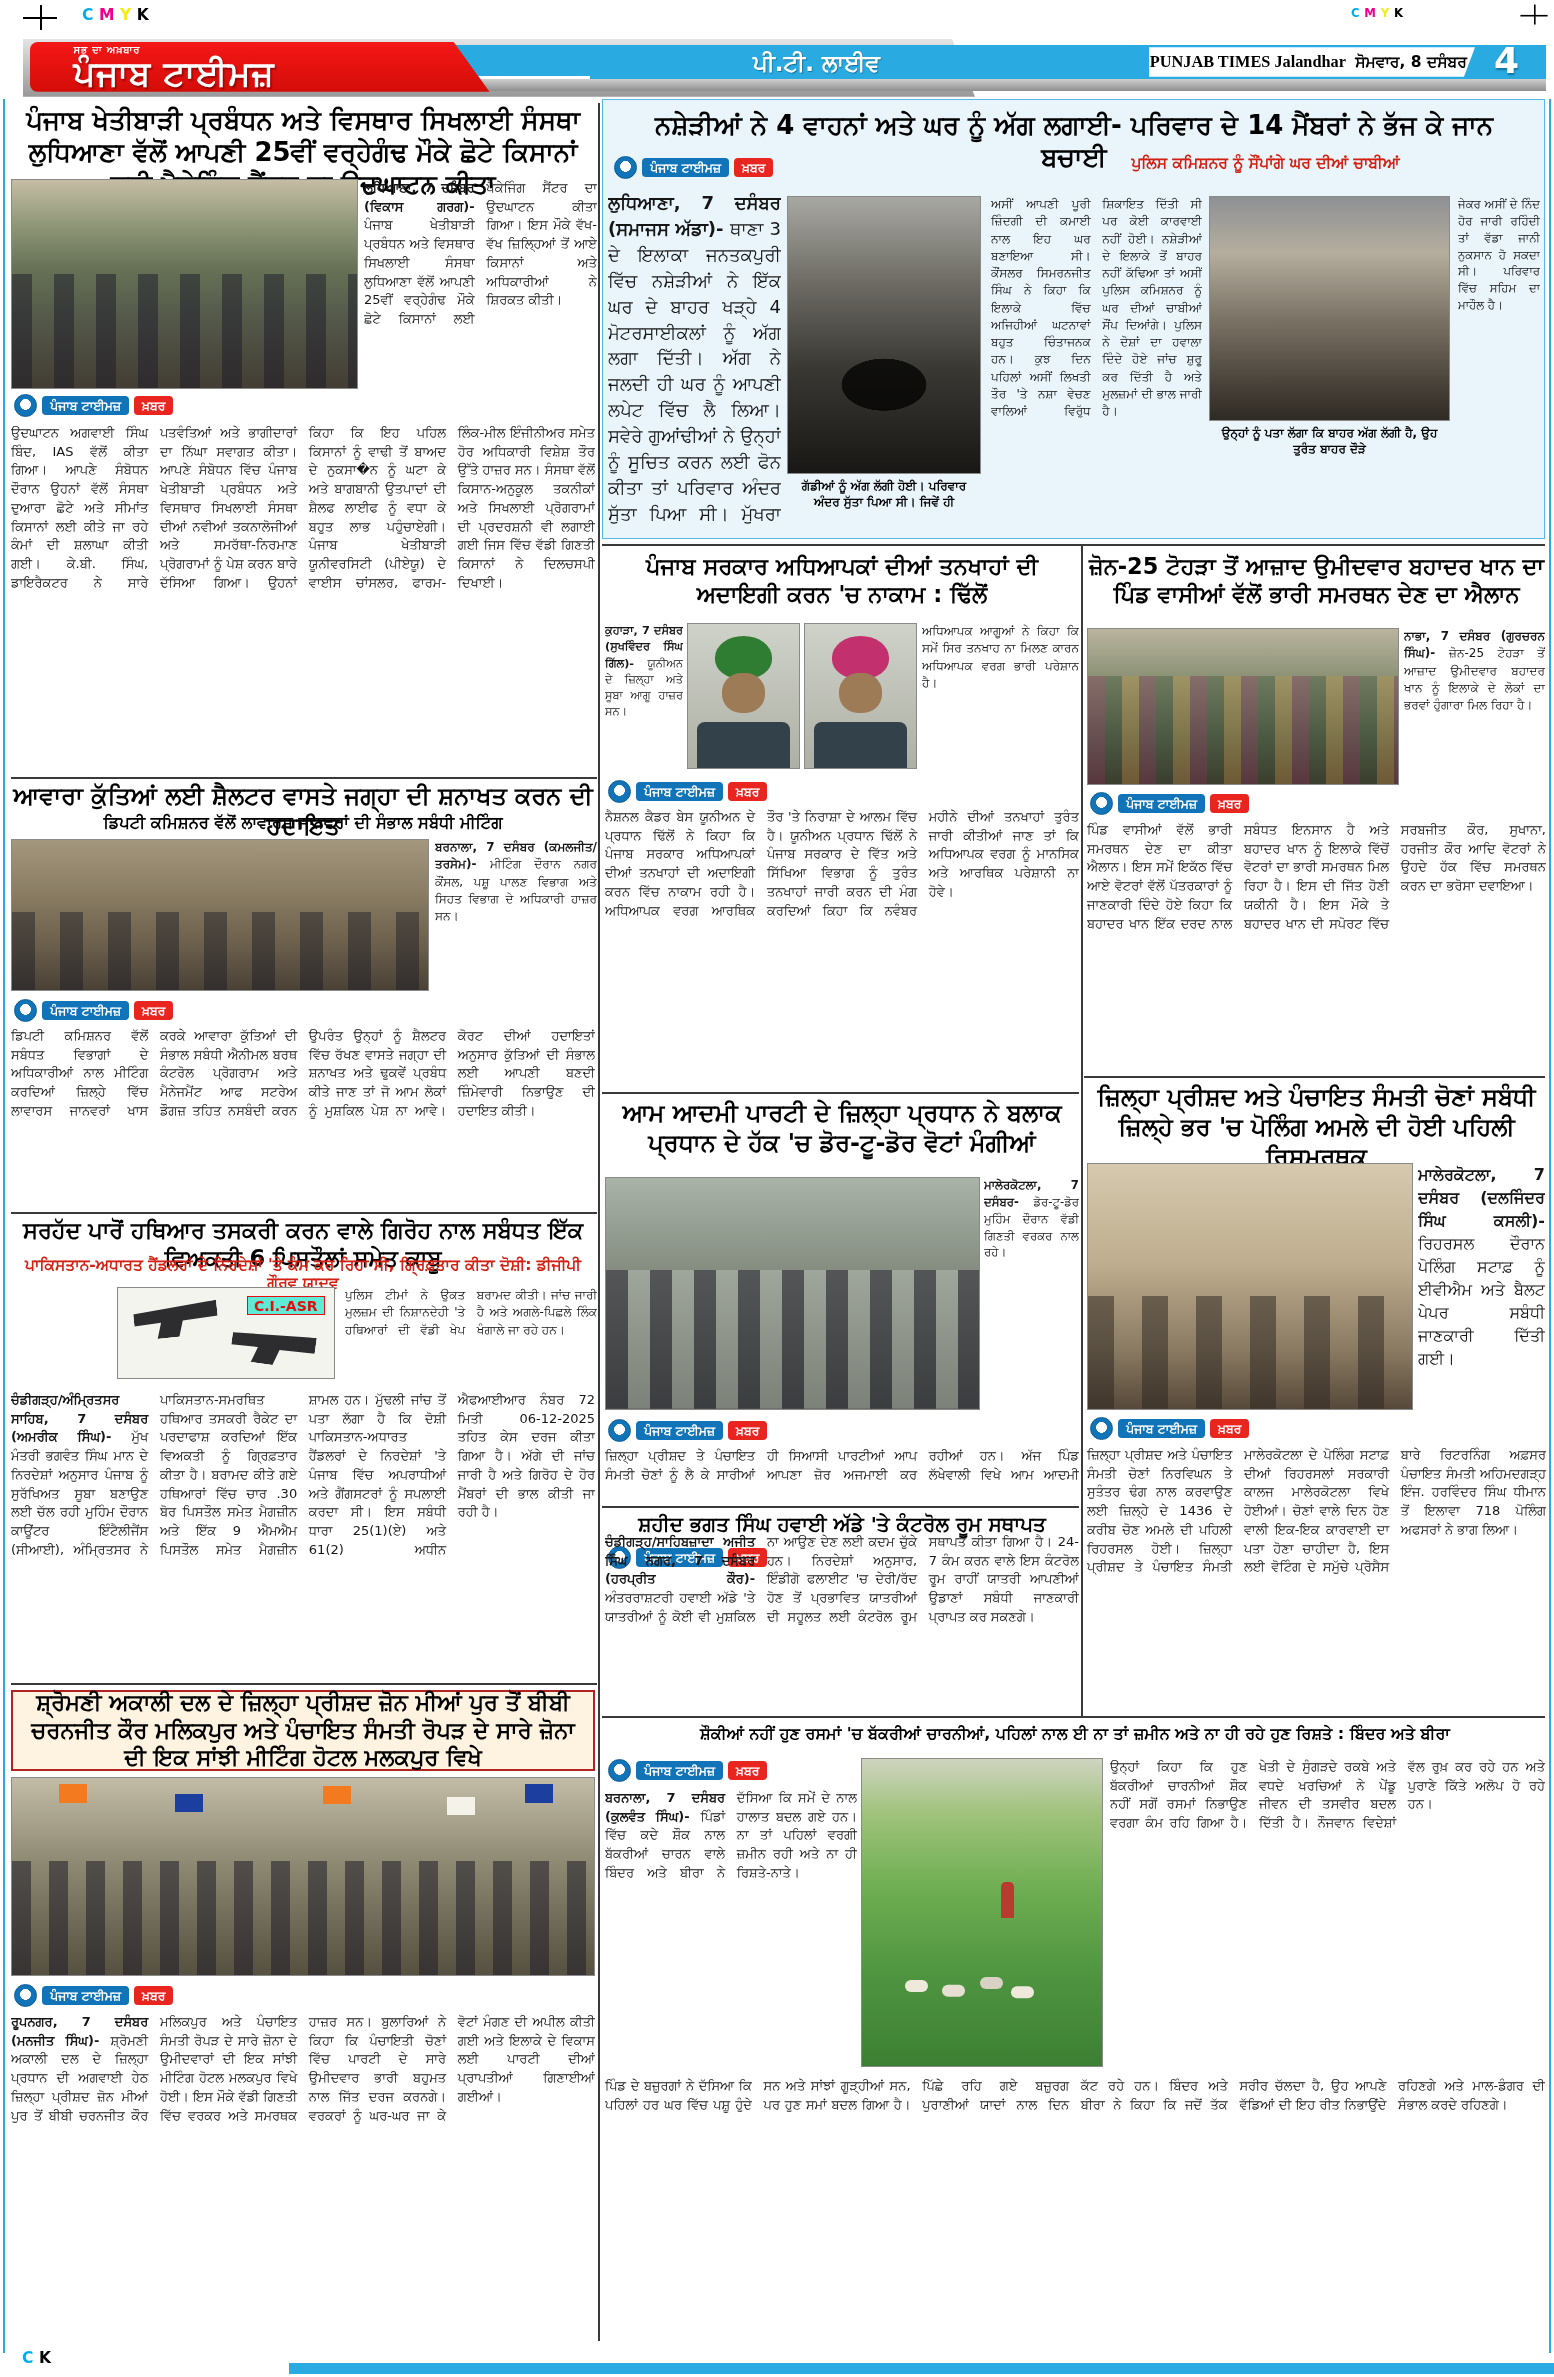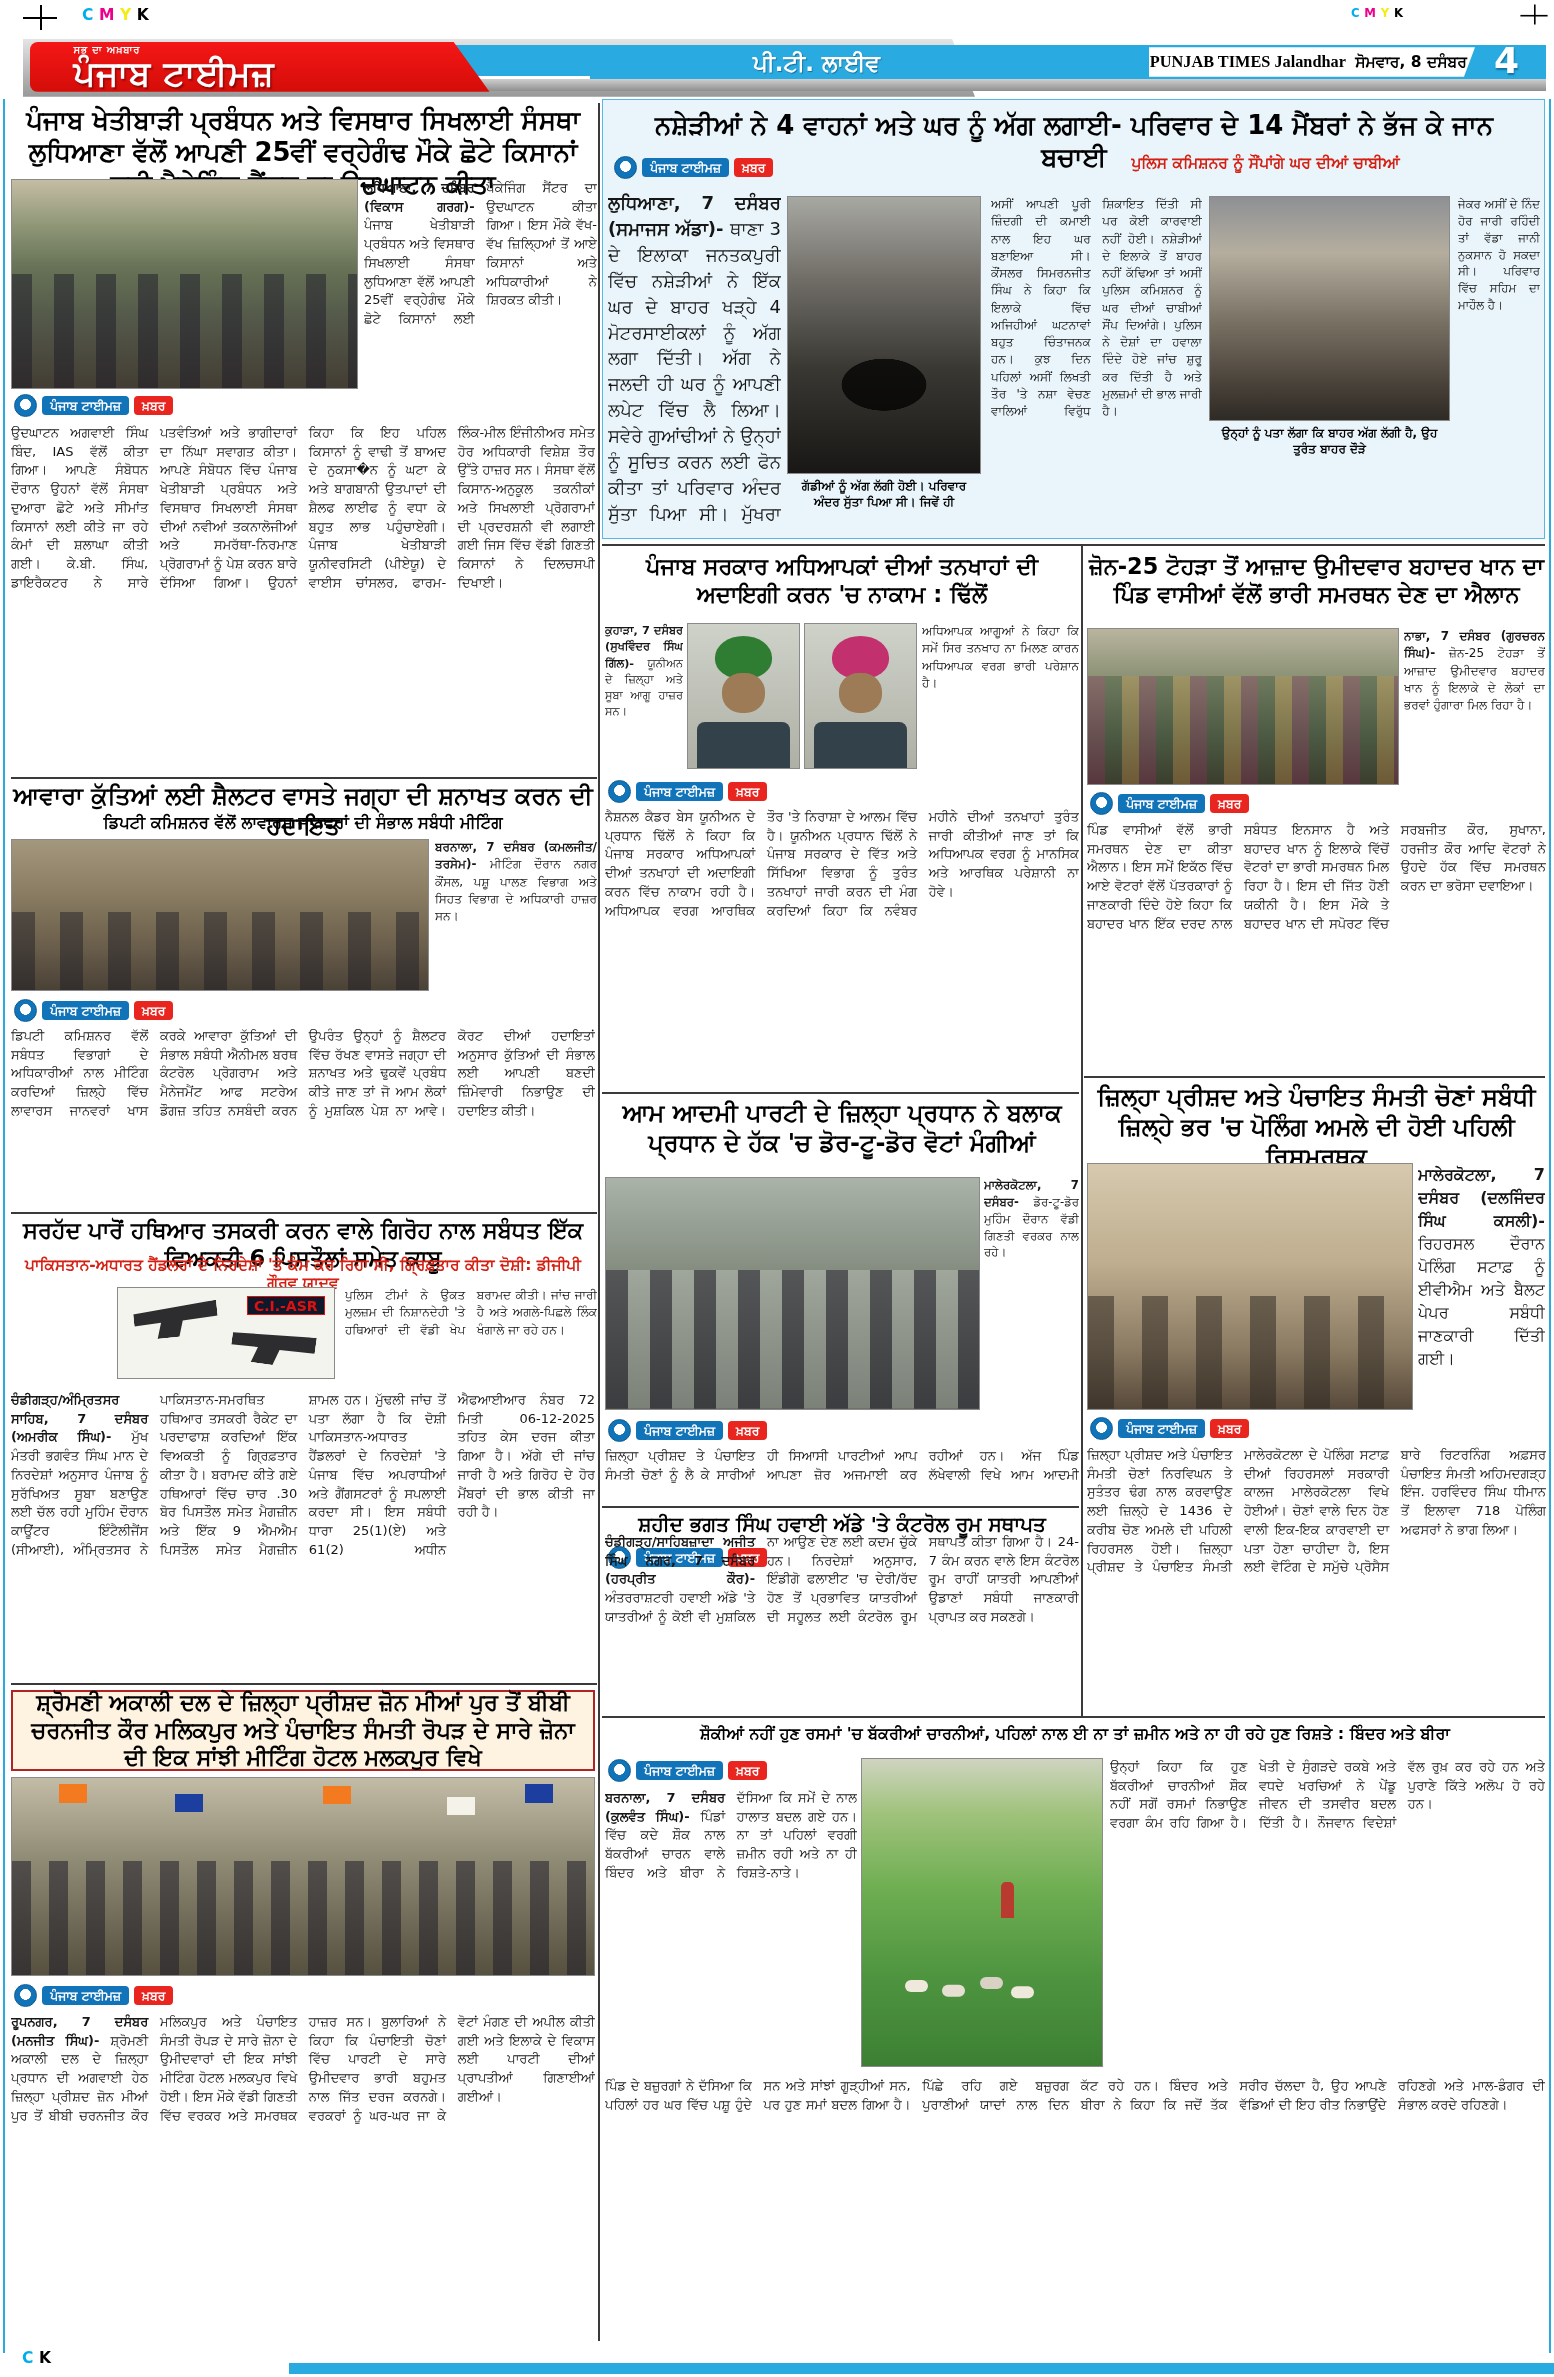--- a/index.html
+++ b/index.html
@@ -36,21 +36,21 @@
   .ph-crowd{background:repeating-linear-gradient(90deg,rgba(30,28,40,.55) 0 18.7px,rgba(30,28,40,0) 18.7px 37px) 0 100%/100% 58% no-repeat,linear-gradient(180deg,#c2bca6 0%,#8f8a74 42%,#55503f 100%)}
   .ph-field{background:linear-gradient(180deg,#cfd4c0 0%,#9fc27b 18%,#6fae52 42%,#4f9540 70%,#3c7f33 100%)}
   .ph-guns{background:#f4f4ee}
   .portrait{background:linear-gradient(#cfd2c9,#aeb0a5)}
   .t-turban{position:absolute;top:8%;left:24%;width:52%;height:30%;border-radius:50% 50% 46% 46%}
   .t-face{position:absolute;top:34%;left:31%;width:38%;height:28%;background:#9c7b56;border-radius:46%}
   .t-body{position:absolute;bottom:0;left:8%;width:84%;height:32%;background:#33424a;border-radius:7.8px 7.8px 0 0}
   .gun{position:absolute;width:84px;height:33px;background:#2d2d2f;clip-path:polygon(0 18%,100% 0,100% 48%,58% 52%,52% 100%,26% 100%,32% 52%,0 55%)}
   .g1{left:15.5px;top:15.5px;transform:rotate(-6deg)}
   .g2{left:113px;top:44px;transform:rotate(8deg)}
-  .gun-label{position:absolute;right:9.3px;top:7.8px;color:#e01010;border:1.6px solid #e01010;background:#0f172a;font-weight:bold;font-size:14px;padding:0.8px 6.2px}
+  .gun-label{position:absolute;right:9.3px;top:7.8px;color:#e01010;border:1.6px solid #e01010;background:#5eead4;font-weight:bold;font-size:14px;padding:0.8px 6.2px}
   .fig-person{position:absolute;left:58%;top:40%;width:12.4px;height:36px;background:#b93a2e;border-radius:4.7px 4.7px 0 0}
   .fig-goats{position:absolute;left:18%;top:72%;width:23px;height:12.4px;background:#efe9dc;border-radius:6.2px;box-shadow:37px 4.7px 0 #e7e0d2,75px -3.1px 0 #d9d2c4,106px 6.2px 0 #efe9dc}
   .fl{position:absolute;top:6.2px;width:28px;height:18.7px}
   .fl-o{background:#f47a20}.fl-b{background:#1c3e9e}.fl-w{background:#f5f2ea}
   
   .mast-gray{background:linear-gradient(180deg,#e4e4e4,#989898);clip-path:polygon(0 0,calc(100% - 23px) 0,100% 100%,0 100%)}
   .mast-red{background:linear-gradient(180deg,#f41717,#d40d08);clip-path:polygon(0 0,calc(100% - 36px) 0,100% 100%,0 100%);border-radius:7.8px 0 0 7.8px;color:#fff}
   .mast-blue{background:#29aae1;clip-path:polygon(20px 0,100% 0,100% 100%,0 100%)}
   .mast-gray2{background:linear-gradient(#cfcfcf,#8f8f8f);clip-path:polygon(11px 0,100% 0,100% 100%,0 100%)}
   .infobox{background:#fff;clip-path:polygon(0 0,100% 0,calc(100% - 11px) 100%,0 100%);display:flex;align-items:center;justify-content:center;gap:9.3px}

